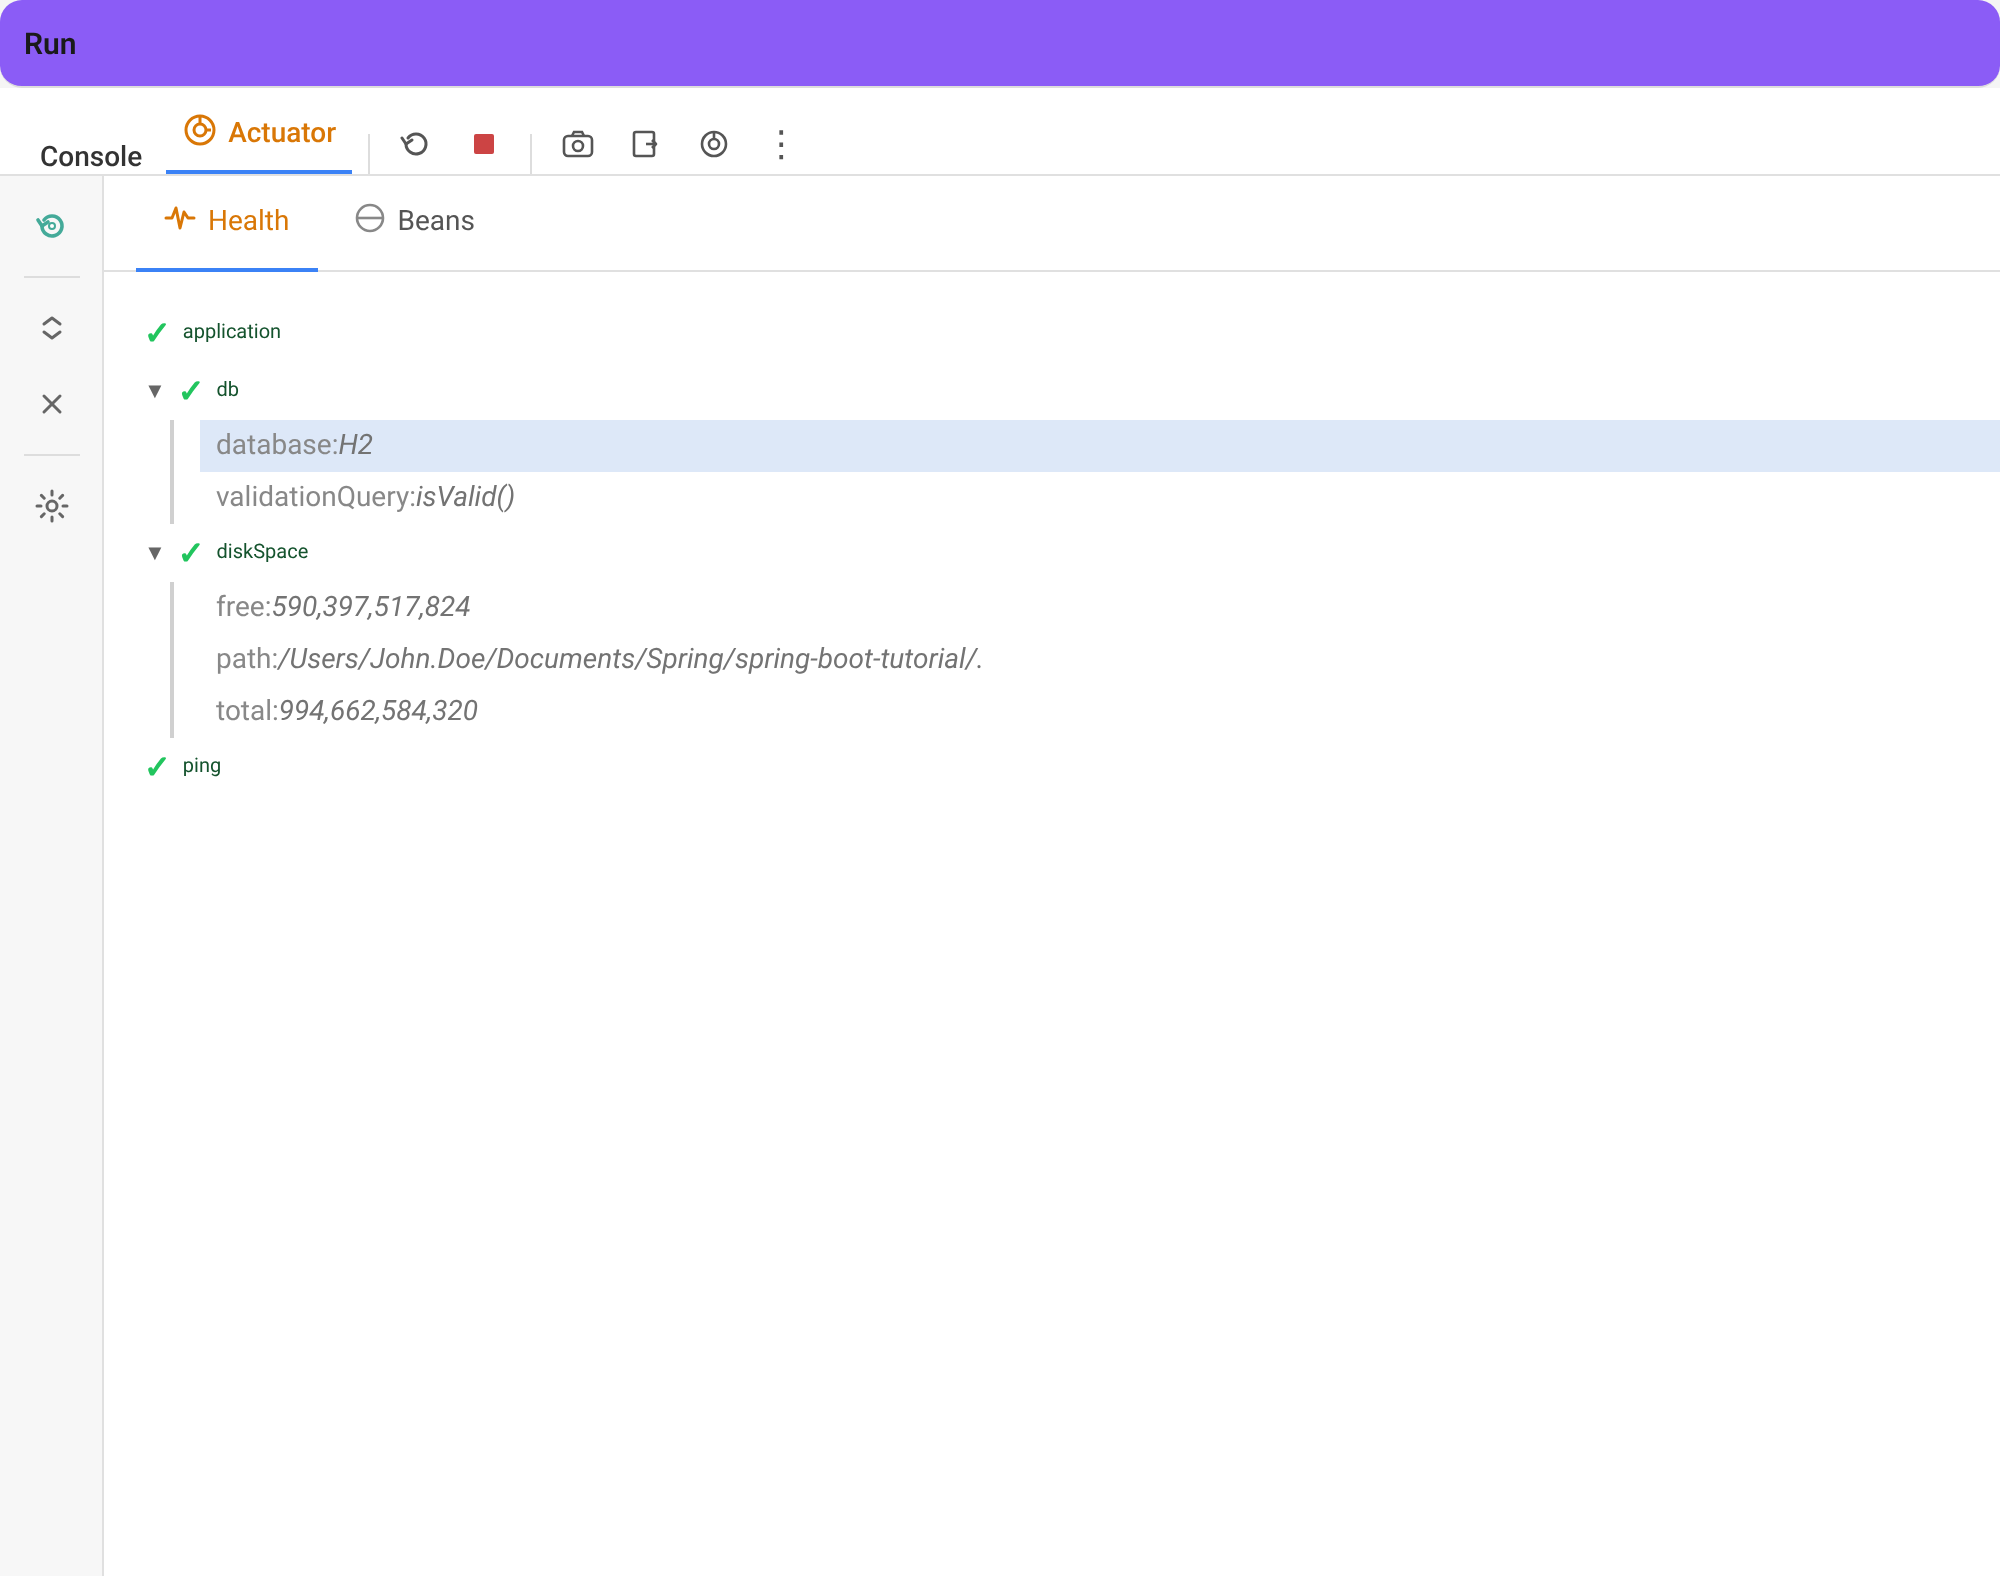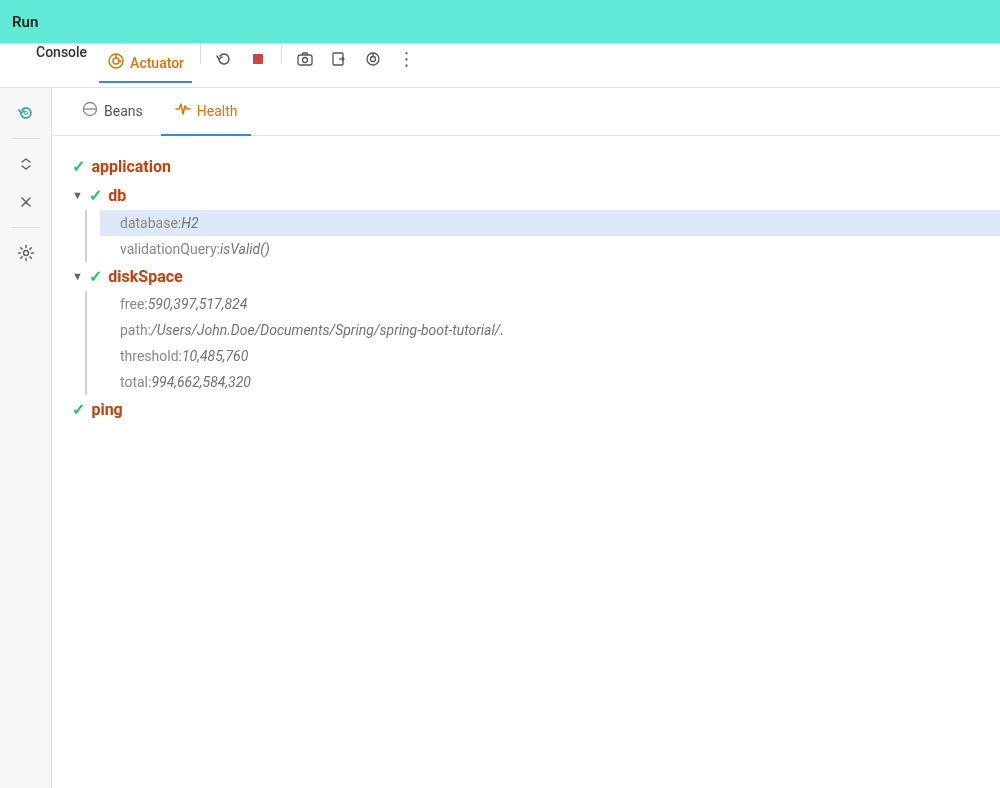--- a/index.html
+++ b/index.html
@@ -10,25 +10,26 @@
       height: 788px;
       overflow: hidden;
       display: flex;
       flex-direction: column;
     }
 
     
     .title-bar {
       display: flex;
       align-items: center;
-      background: #5eead4;
+      background: #8b5cf6;
       padding: 0 0 0 12px;
       height: 44px;
       border-bottom: 1px solid #ddd;
       gap: 8px;
+      border-radius: 11px;
     }
     .title-bar-run {
       font-size: 15px;
       font-weight: 600;
       color: #1a1a1a;
       margin-right: 4px;
     }
     .tab-pill {
       display: flex;
       align-items: center;
@@ -54,23 +55,23 @@
     }
     .close-icon-small {
       font-size: 12px;
       color: #888;
       cursor: pointer;
     }
 
     
     .toolbar {
       display: flex;
-      align-items: flex-start;
+      align-items: flex-end;
       background: #ffffff;
-      padding: 0 28px;
+      padding: 0 12px;
       height: 44px;
       border-bottom: 1px solid #e0e0e0;
       gap: 4px;
     }
     .toolbar-btn {
       display: flex;
       align-items: center;
       justify-content: center;
       width: 30px;
       height: 30px;
@@ -204,34 +205,34 @@
       user-select: none;
     }
 
     .check-icon {
       color: #22c55e;
       font-size: 16px;
       margin-right: 6px;
       font-weight: bold;
     }
     .item-name {
-      font-size: 16px;
-      color: #c2410c;
-      font-weight: 700;
+      font-size: 10px;
+      color: #14532d;
+      font-weight: 400;
     }
     .collapse-arrow {
       font-size: 11px;
       color: #666;
       margin-right: 6px;
     }
 
     .health-property-row {
       display: flex;
       align-items: center;
-      padding: 5px 16px 5px 20px;
+      padding: 5px 16px 5px 8px;
       font-size: 14px;
       cursor: pointer;
     }
     .health-property-row.selected {
       background: #dde8f8;
     }
 
     .prop-key {
       color: #888;
       font-size: 14px;
@@ -331,36 +332,36 @@
       <svg width="18" height="18" viewBox="0 0 18 18">
         <circle cx="9" cy="9" r="2.5" fill="none" stroke="#666" stroke-width="1.5"></circle>
         <path d="M9 1.5v2M9 14.5v2M1.5 9h2M14.5 9h2M3.7 3.7l1.4 1.4M12.9 12.9l1.4 1.4M14.3 3.7l-1.4 1.4M5.1 12.9l-1.4 1.4" fill="none" stroke="#666" stroke-width="1.5" stroke-linecap="round"></path>
       </svg>
     </button>
   </div>
 
   <div class="content-area">
 
     <div class="sub-tabs">
+      <div class="sub-tab active">
+        <span class="sub-tab-icon health-icon">
+          <svg width="16" height="16" viewBox="0 0 16 16">
+            <polyline points="1,8 4,8 6,3 8,13 10,5 12,8 15,8" fill="none" stroke="#d97706" stroke-width="1.5" stroke-linecap="round" stroke-linejoin="round"></polyline>
+          </svg>
+        </span>
+        <span>Health</span>
+      </div>
       <div class="sub-tab">
         <span class="sub-tab-icon beans-icon">
           <svg width="16" height="16" viewBox="0 0 16 16">
             <circle cx="8" cy="8" r="6.5" fill="none" stroke="#888" stroke-width="1.3"></circle>
             <line x1="1.5" y1="8" x2="14.5" y2="8" stroke="#888" stroke-width="1.3"></line>
           </svg>
         </span>
         <span>Beans</span>
-      </div>
-      <div class="sub-tab active">
-        <span class="sub-tab-icon health-icon">
-          <svg width="16" height="16" viewBox="0 0 16 16">
-            <polyline points="1,8 4,8 6,3 8,13 10,5 12,8 15,8" fill="none" stroke="#d97706" stroke-width="1.5" stroke-linecap="round" stroke-linejoin="round"></polyline>
-          </svg>
-        </span>
-        <span>Health</span>
       </div>
     </div>
 
     <div class="health-content">
 
       <div class="health-row">
         <span class="check-icon">✓</span>
         <span class="item-name">application</span>
       </div>
 
@@ -400,24 +401,20 @@
           <div style="flex:1;">
             <div class="health-property-row">
               <span class="prop-key">free: </span>
               <span class="prop-value">590,397,517,824</span>
             </div>
             <div class="health-property-row">
               <span class="prop-key">path: </span>
               <span class="prop-value">/Users/John.Doe/Documents/Spring/spring-boot-tutorial/.</span>
             </div>
             <div class="health-property-row">
-              <span class="prop-key">threshold: </span>
-              <span class="prop-value">10,485,760</span>
-            </div>
-            <div class="health-property-row">
               <span class="prop-key">total: </span>
               <span class="prop-value">994,662,584,320</span>
             </div>
           </div>
         </div>
       </div>
 
       <div class="health-row">
         <span class="check-icon">✓</span>
         <span class="item-name">ping</span>

